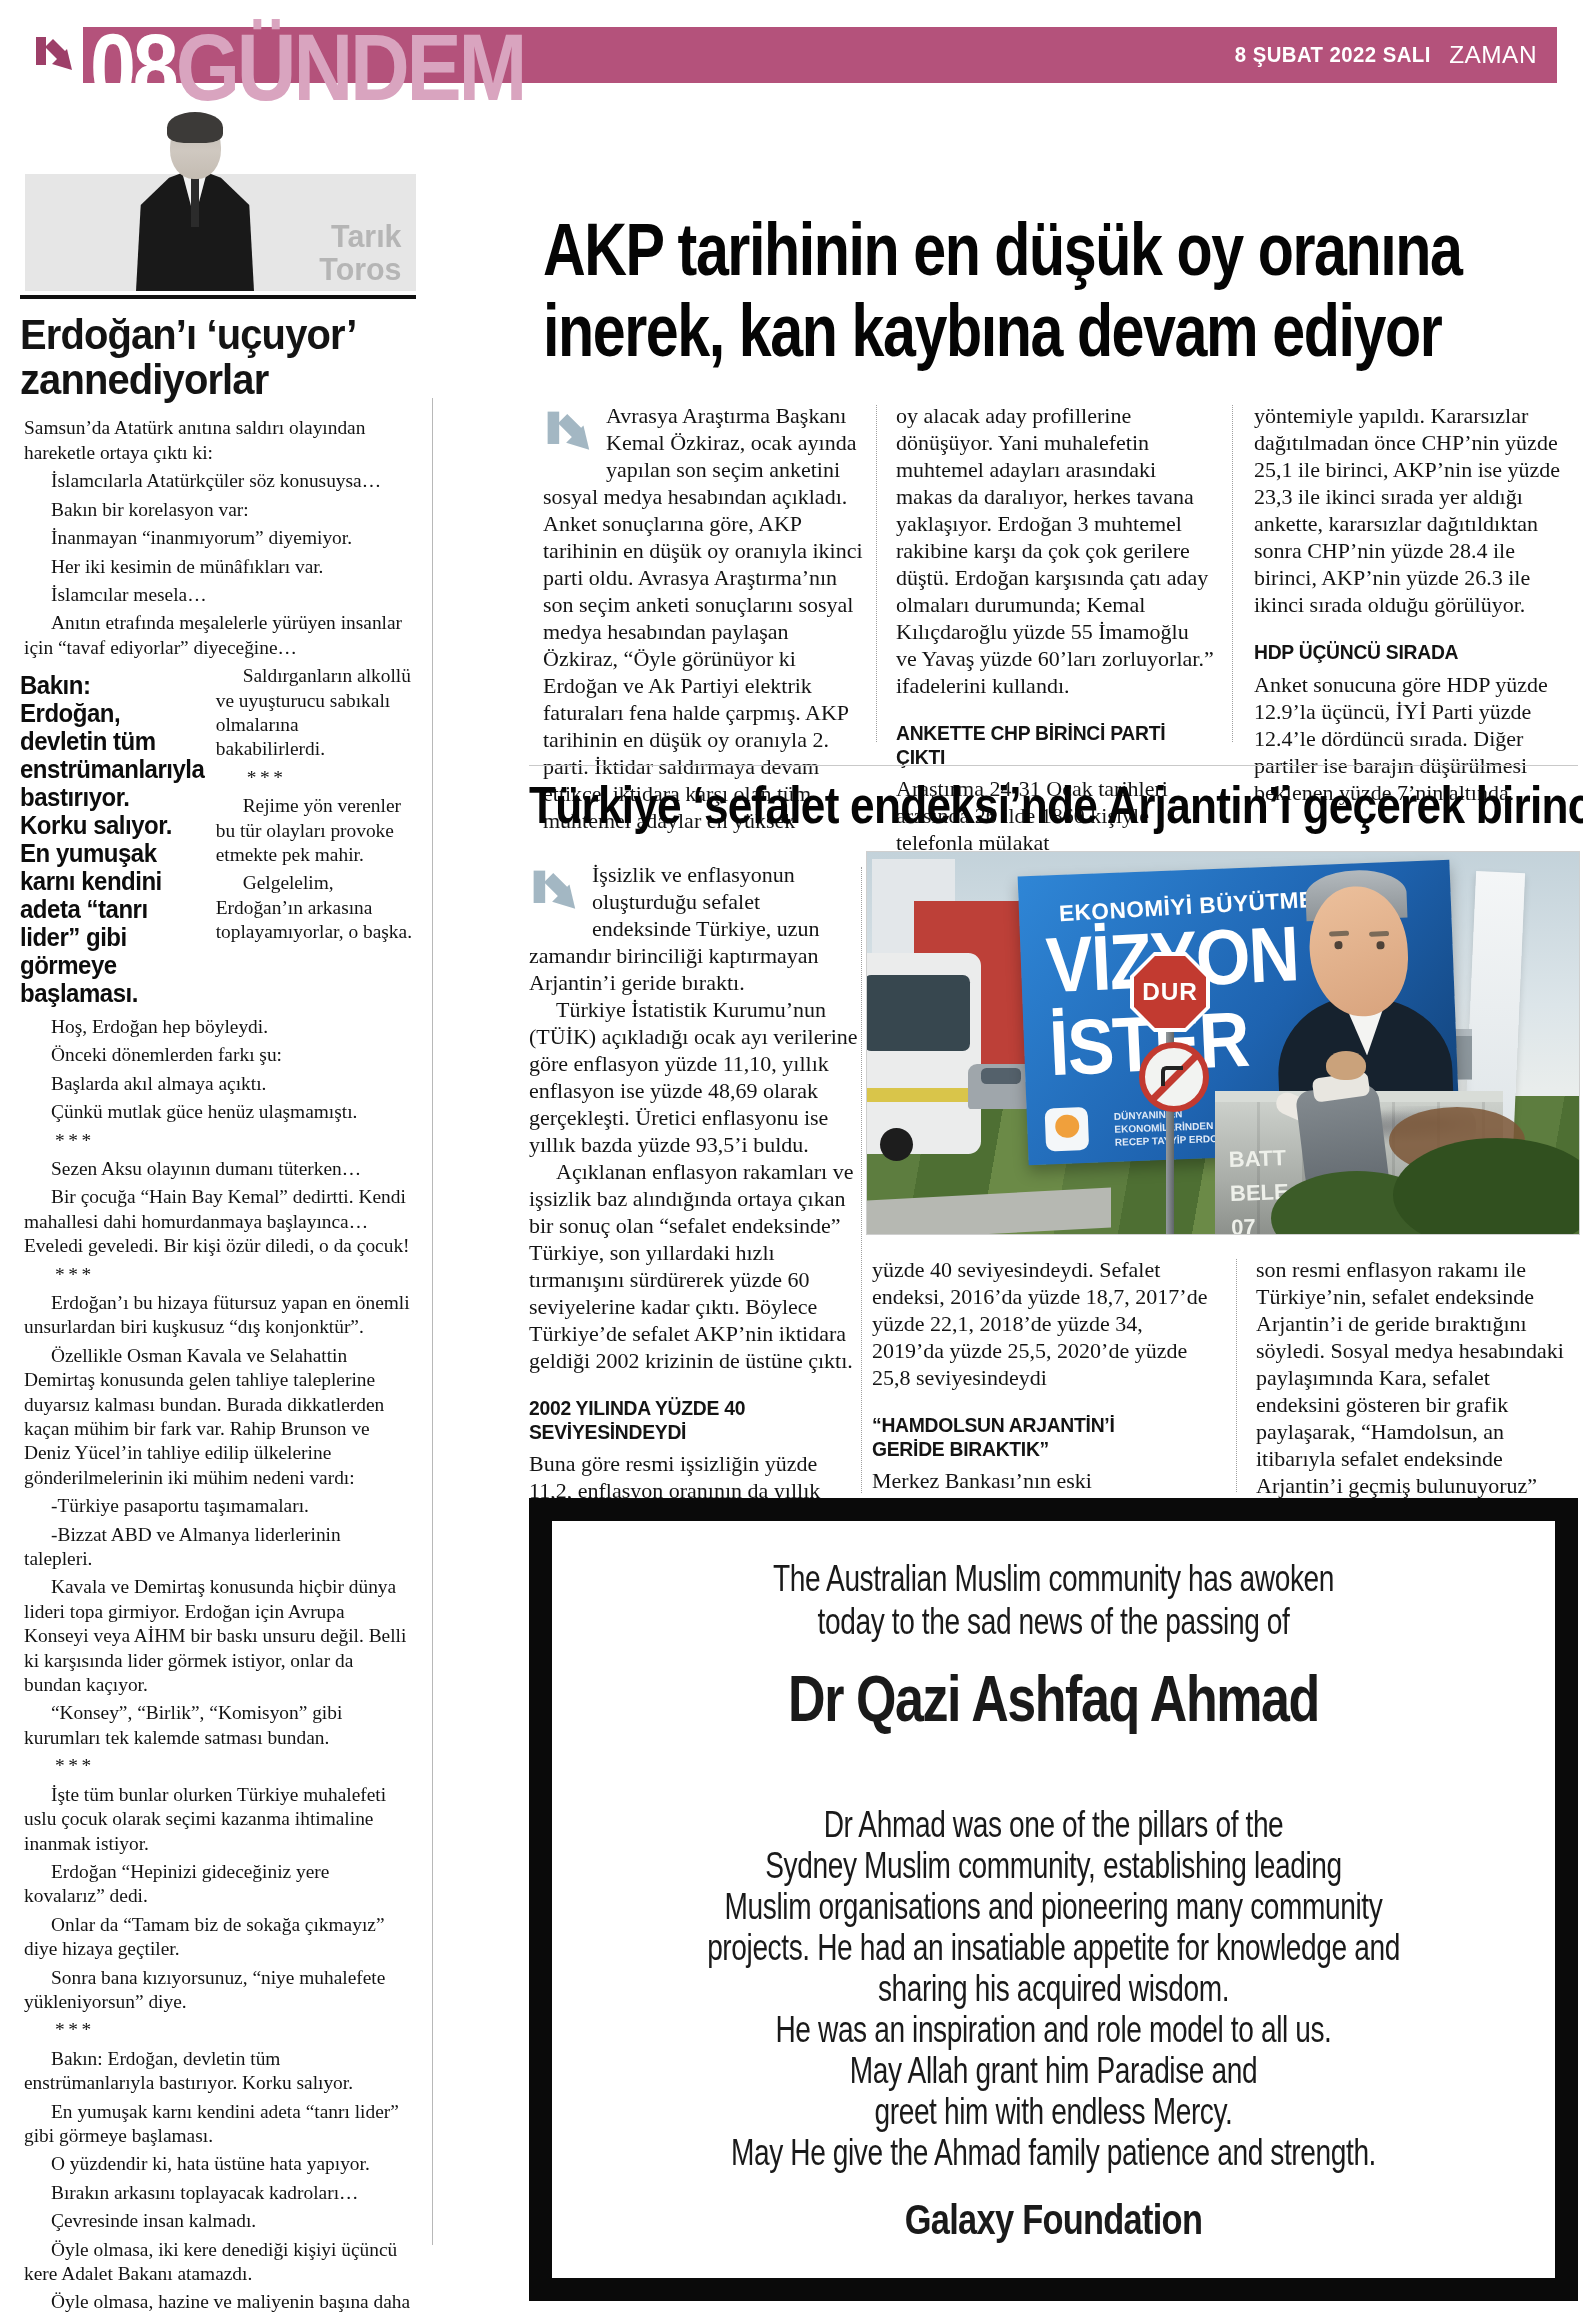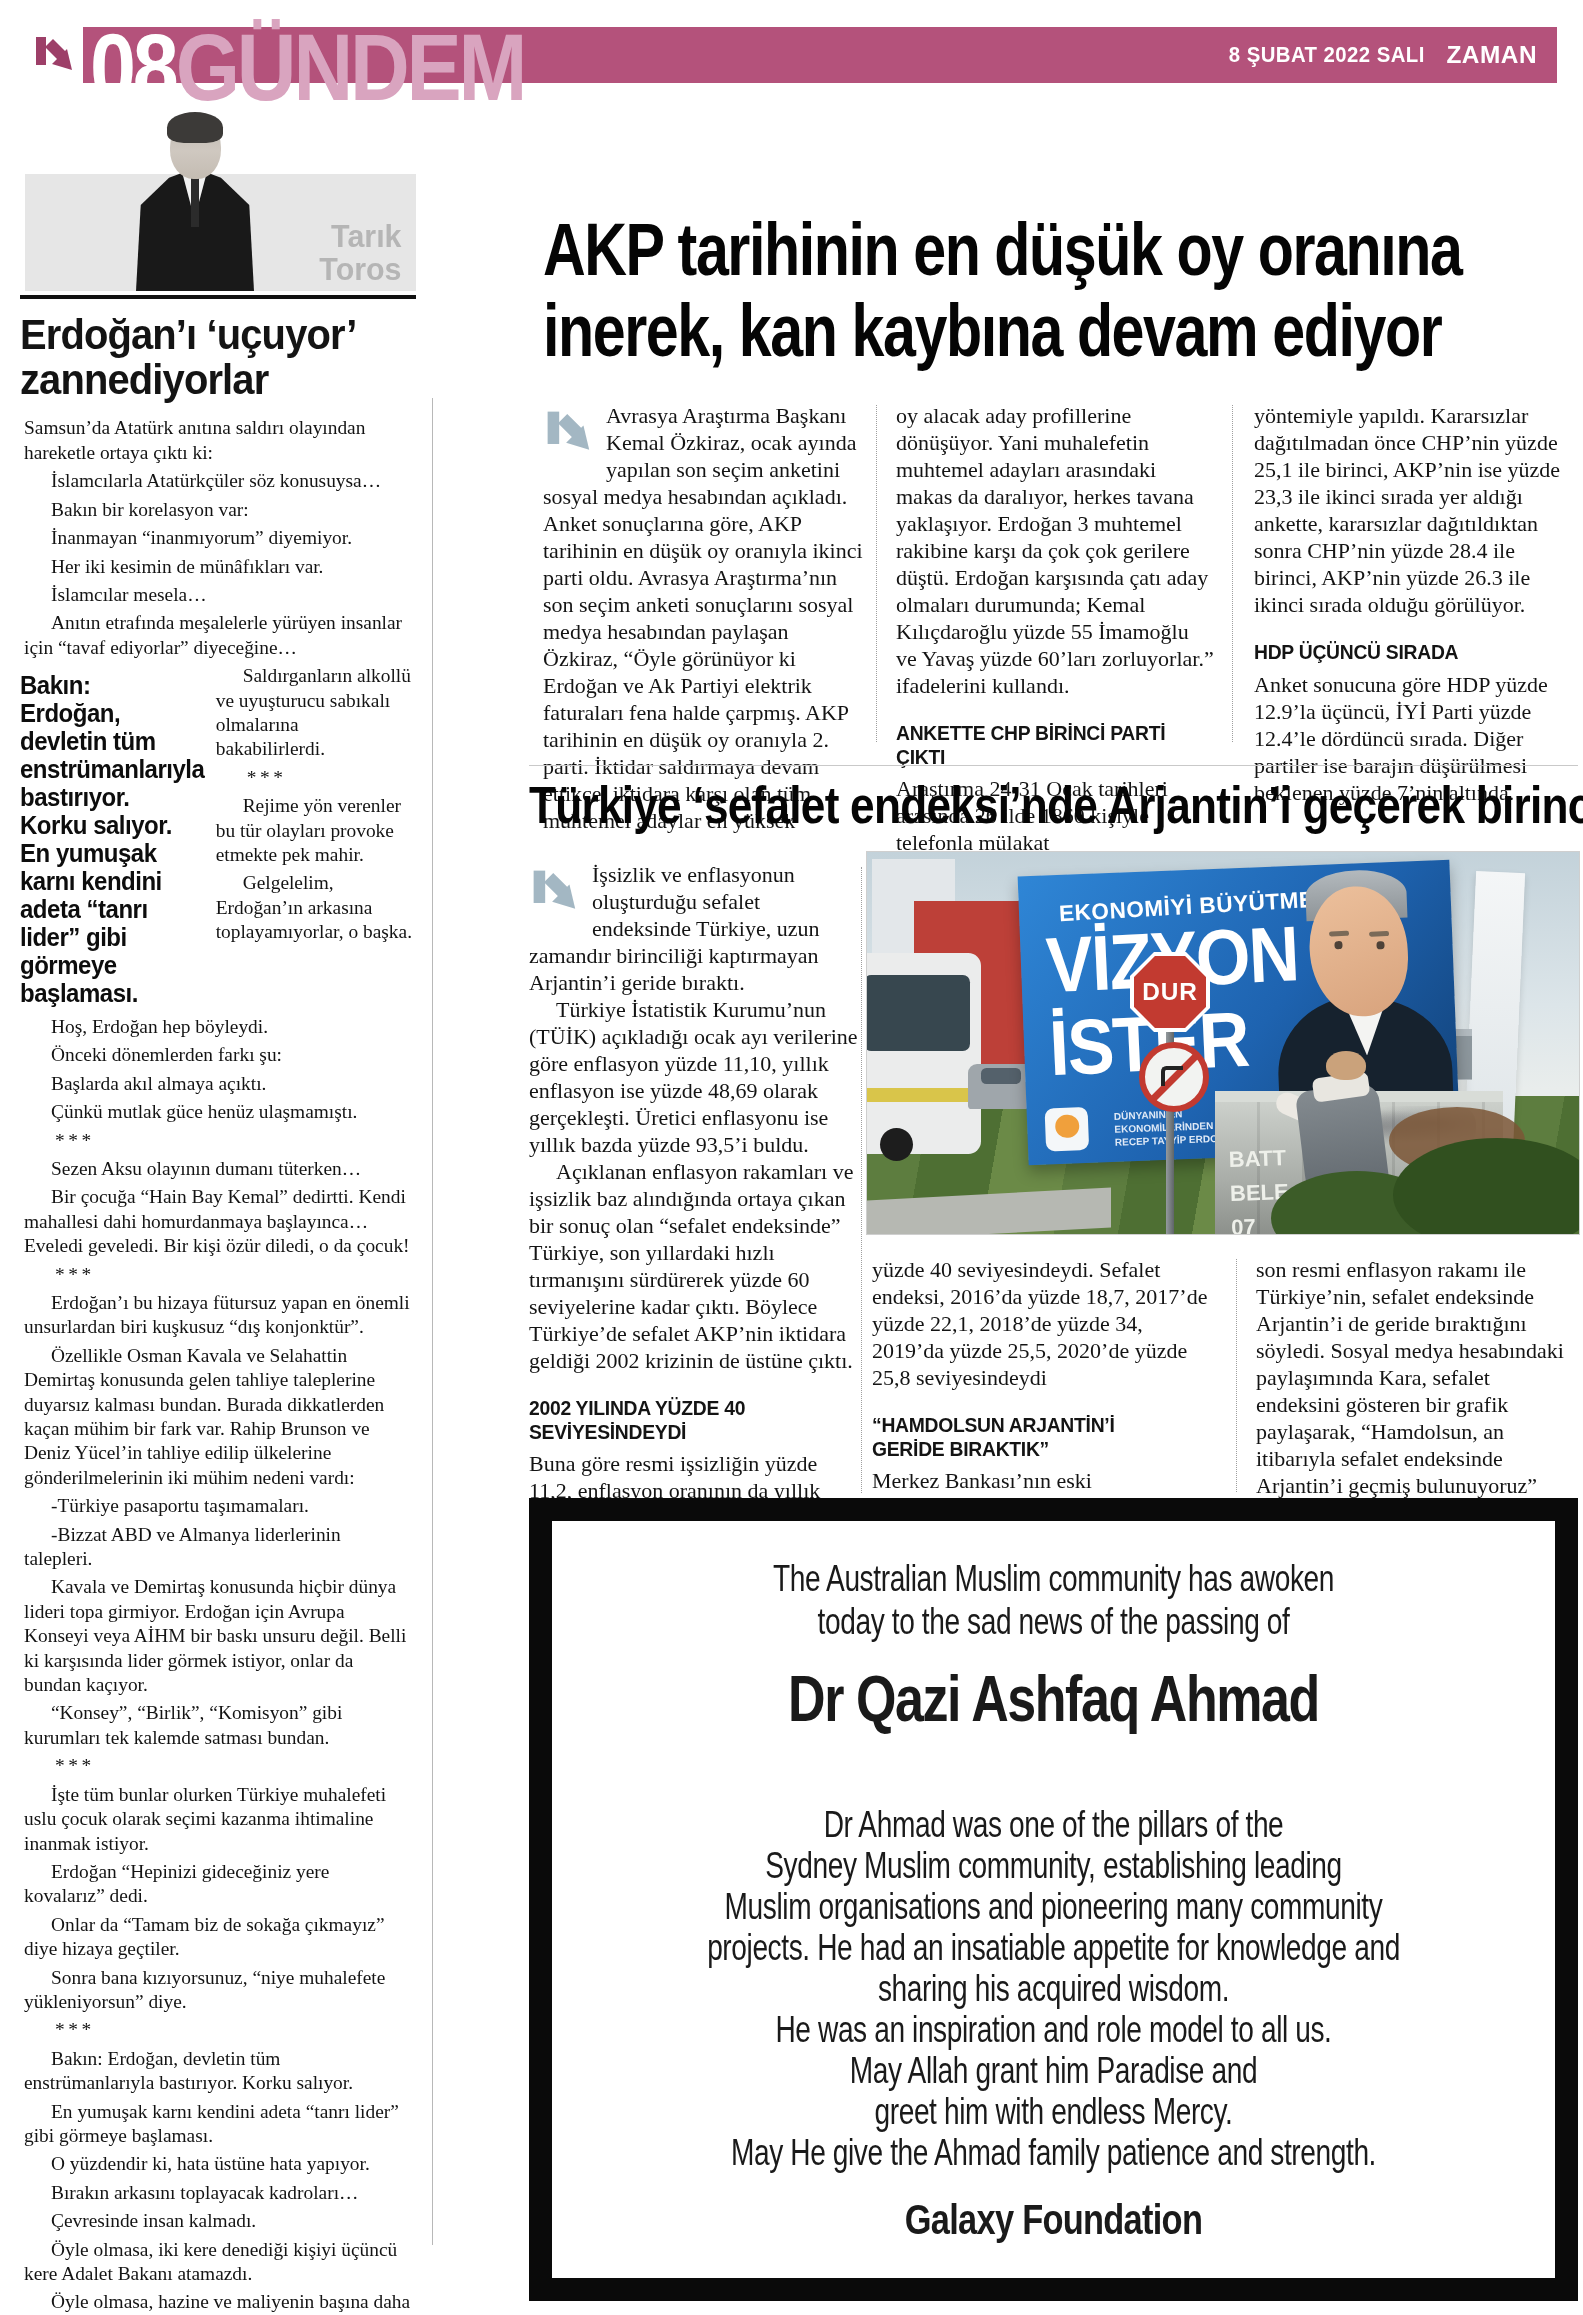--- a/index.html
+++ b/index.html
@@ -9,24 +9,24 @@
   
   .banner{position:absolute;left:25px;top:27px;width:1532px;height:56px;background:#b4527b;}
   .banner-logo{position:absolute;left:0;top:0;width:58px;height:56px;background:#ffffff;
                display:flex;align-items:center;justify-content:center;}
   .banner-logo svg{width:45px;height:45px;fill:#9d3f68;}
   .banner-bigtitle{position:absolute;left:65px;top:-12.7px;white-space:nowrap;
                    font-family:"Liberation Sans","DejaVu Sans",sans-serif;font-weight:700;
                    font-size:94px;letter-spacing:-3.6px;transform:scaleX(.88);transform-origin:left top;}
   .banner-bigtitle .pagenum{color:#ffffff;}
   .banner-bigtitle .section{color:#d9a4bf;}
-  .banner-date{position:absolute;right:20px;top:0;height:56px;display:flex;align-items:center;gap:22px;
+  .banner-date{position:absolute;right:20px;top:0;height:56px;display:flex;align-items:center;gap:10px;
                font-family:"Liberation Sans","DejaVu Sans",sans-serif;color:#fff;}
   .banner-date .dl{font-size:22.6px;font-weight:700;letter-spacing:0.5px;transform:scaleX(.9);transform-origin:right;}
-  .banner-date .brand{font-size:24.4px;font-weight:700;letter-spacing:0.5px;}
+  .banner-date .brand{font-size:24.4px;font-weight:400;letter-spacing:0.5px;margin-left:8px;}
 
   
   .opinion{position:absolute;left:20px;top:116px;width:396px;}
   .author-block{position:relative;height:177px;}
   .author-bg{position:absolute;left:5.4px;top:58px;right:0;bottom:1.8px;background:#e6e6e6;}
   .man{position:absolute;left:107px;top:0;width:136px;height:175px;}
   .man .head{position:absolute;left:43px;top:0;width:51px;height:63px;border-radius:50% 50% 46% 46%;
              background:linear-gradient(180deg,#b9b4ae 0%,#cfc8c0 55%,#c4bcb2 100%);}
   .man .hair{position:absolute;left:40px;top:-3.6px;width:56px;height:31px;border-radius:50% 50% 30% 30%;
              background:#3c3a38;}

